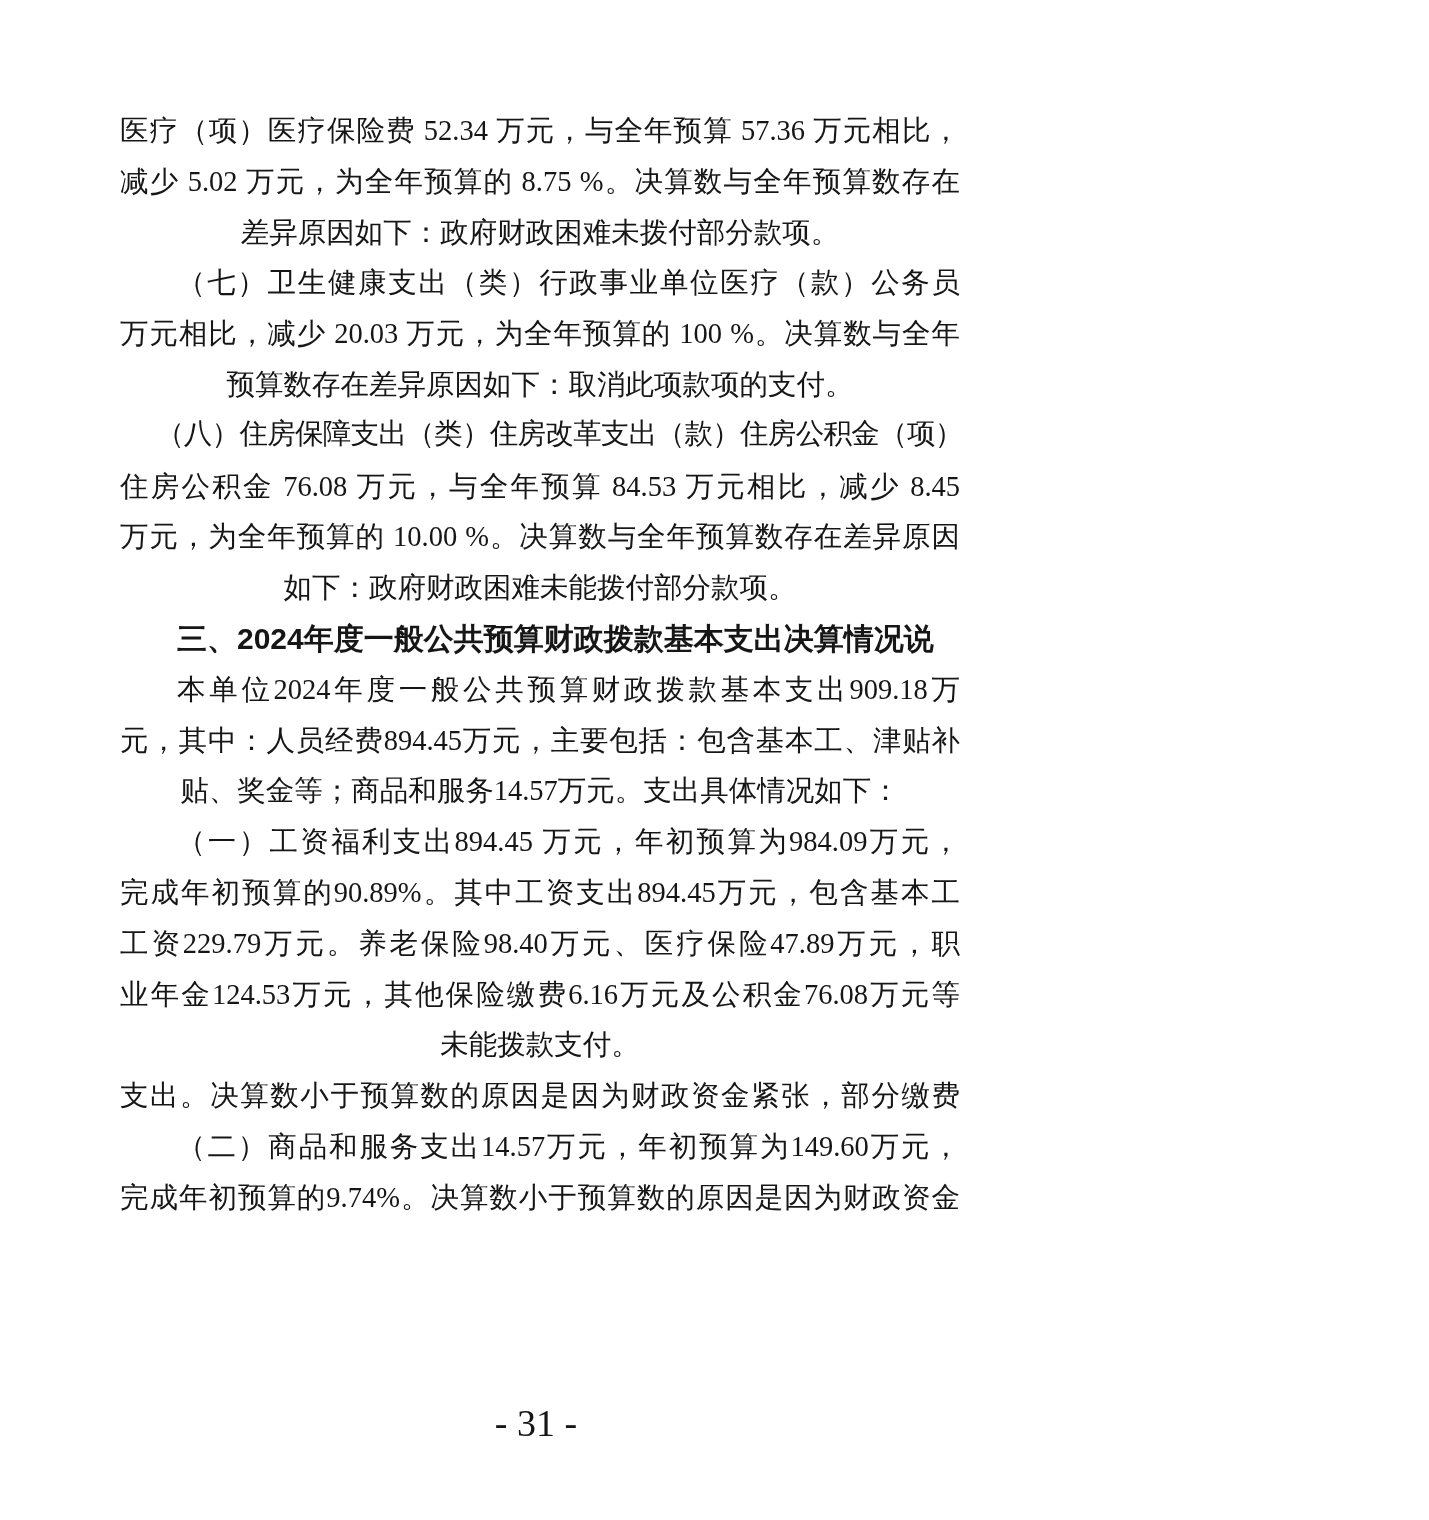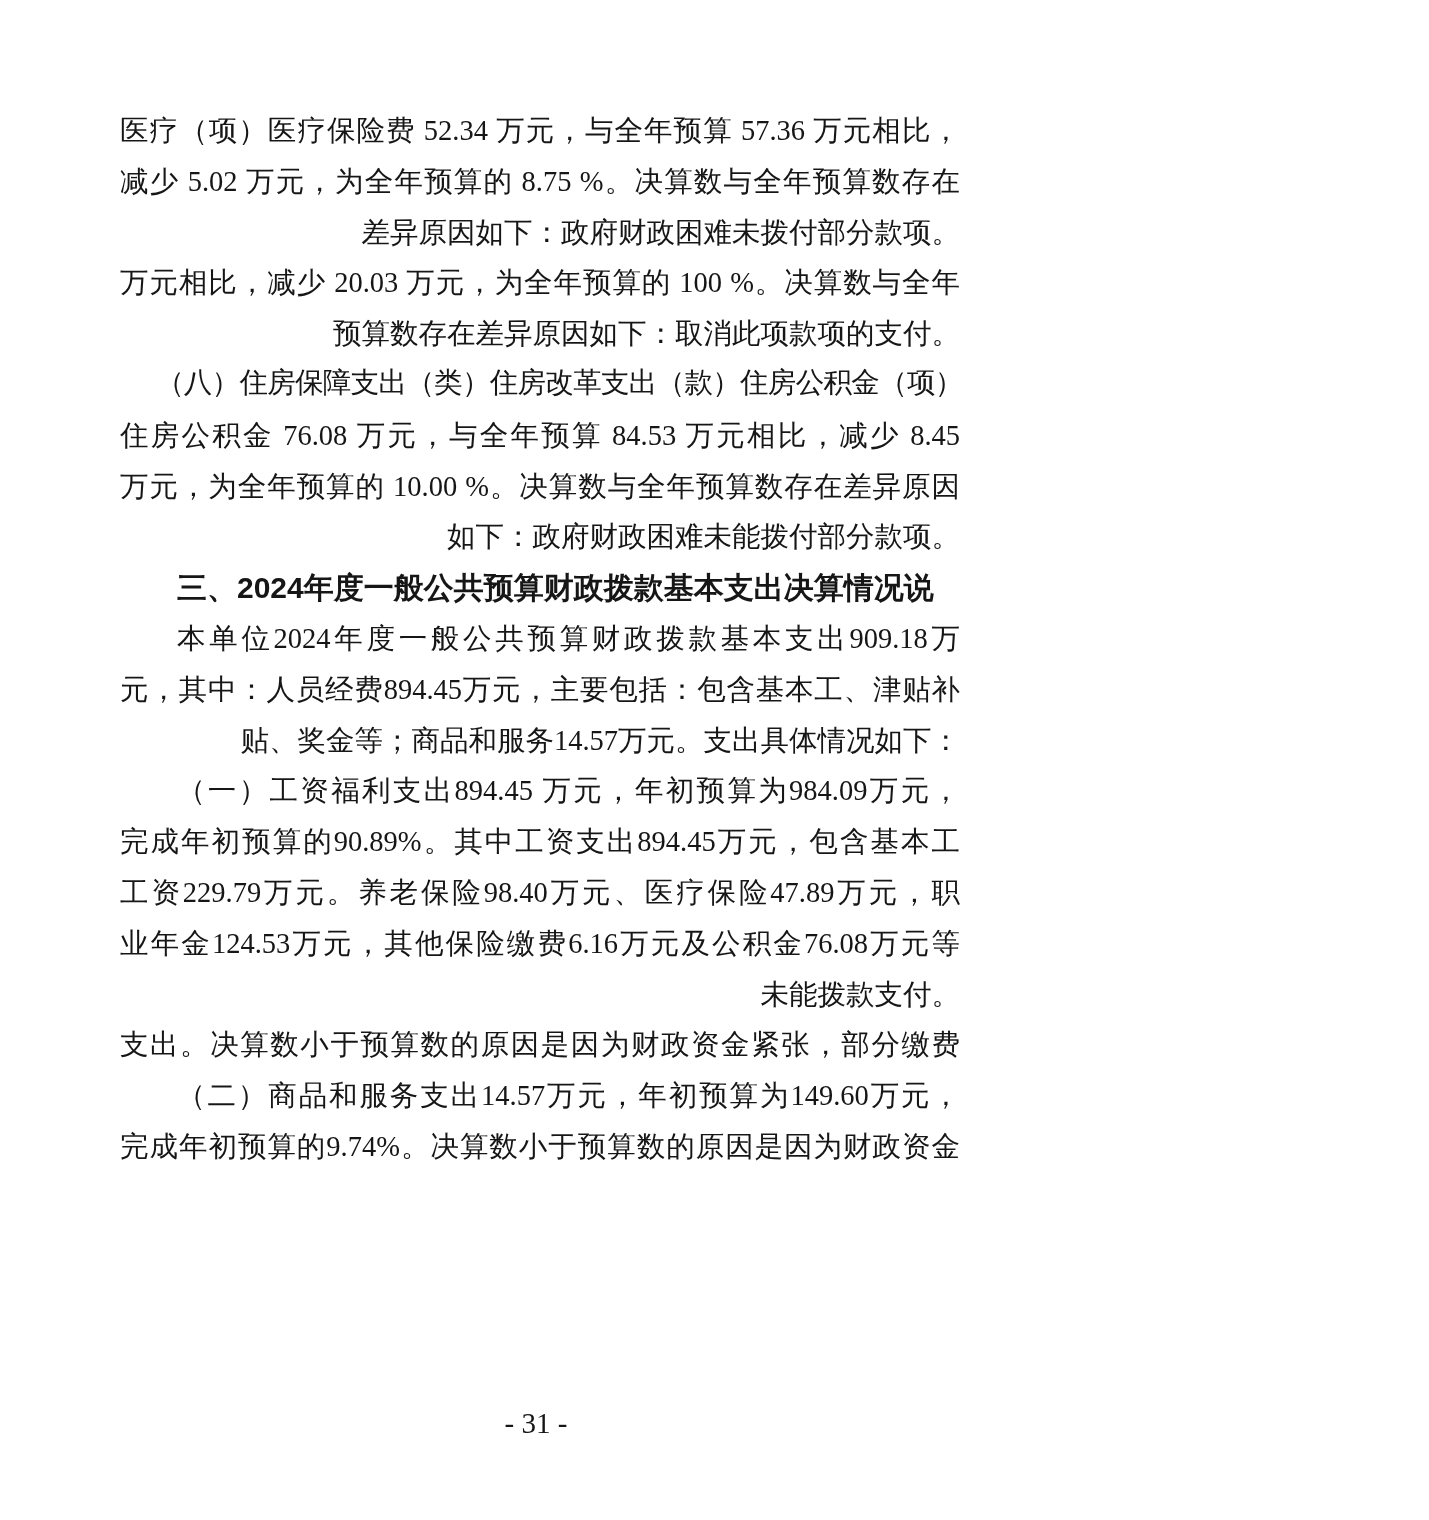--- a/index.html
+++ b/index.html
@@ -27,21 +27,21 @@
     font-size: 28.5px;
     line-height: 50.8px;
     height: 50.8px;
     overflow: hidden;
   }
   .line.full {
     text-align: justify;
     text-align-last: justify;
   }
   .line.end {
-    text-align: right;
+    text-align: center;
   }
   .line.first-full {
     text-indent: 57px;
     text-align: justify;
     text-align-last: justify;
   }
   .line.first-squeeze {
     text-indent: 36px;
     letter-spacing: -3.2px;
     text-align: justify;
@@ -54,34 +54,35 @@
     font-weight: 700;
     font-size: 30px;
     text-align: left;
   }
   .footer {
     position: absolute;
     left: 0;
     top: 1401px;
     width: 1072px;
     text-align: center;
-    font-size: 29px;
+    font-size: 38px;
     line-height: 44px;
     color: #161616;
     font-family: "Liberation Serif", serif;
   }
 </style>
 </head>
 <body>
 
 <div class="page" style="background: rgb(255, 255, 255); color: rgb(22, 22, 22);">
   <div class="textblock">
       <div class="line full">医疗（项）医疗保险费 52.34 万元，与全年预算 57.36 万元相比，</div>
       <div class="line full">减少 5.02 万元，为全年预算的 8.75 %。决算数与全年预算数存在</div>
       <div class="line end">差异原因如下：政府财政困难未拨付部分款项。</div>
+      <div class="line first-full">（七）卫生健康支出（类）行政事业单位医疗（款）公务员</div>
       <div class="line full">万元相比，减少 20.03 万元，为全年预算的 100 %。决算数与全年</div>
       <div class="line end">预算数存在差异原因如下：取消此项款项的支付。</div>
       <div class="line first-squeeze">（八）住房保障支出（类）住房改革支出（款）住房公积金（项）</div>
       <div class="line full">住房公积金 76.08 万元，与全年预算 84.53 万元相比，减少 8.45</div>
       <div class="line full">万元，为全年预算的 10.00 %。决算数与全年预算数存在差异原因</div>
       <div class="line end">如下：政府财政困难未能拨付部分款项。</div>
       <div class="line heading">三、2024年度一般公共预算财政拨款基本支出决算情况说明</div>
       <div class="line first-full">本单位2024年度一般公共预算财政拨款基本支出909.18万</div>
       <div class="line full">元，其中：人员经费894.45万元，主要包括：包含基本工、津贴补</div>
       <div class="line end">贴、奖金等；商品和服务14.57万元。支出具体情况如下：</div>

